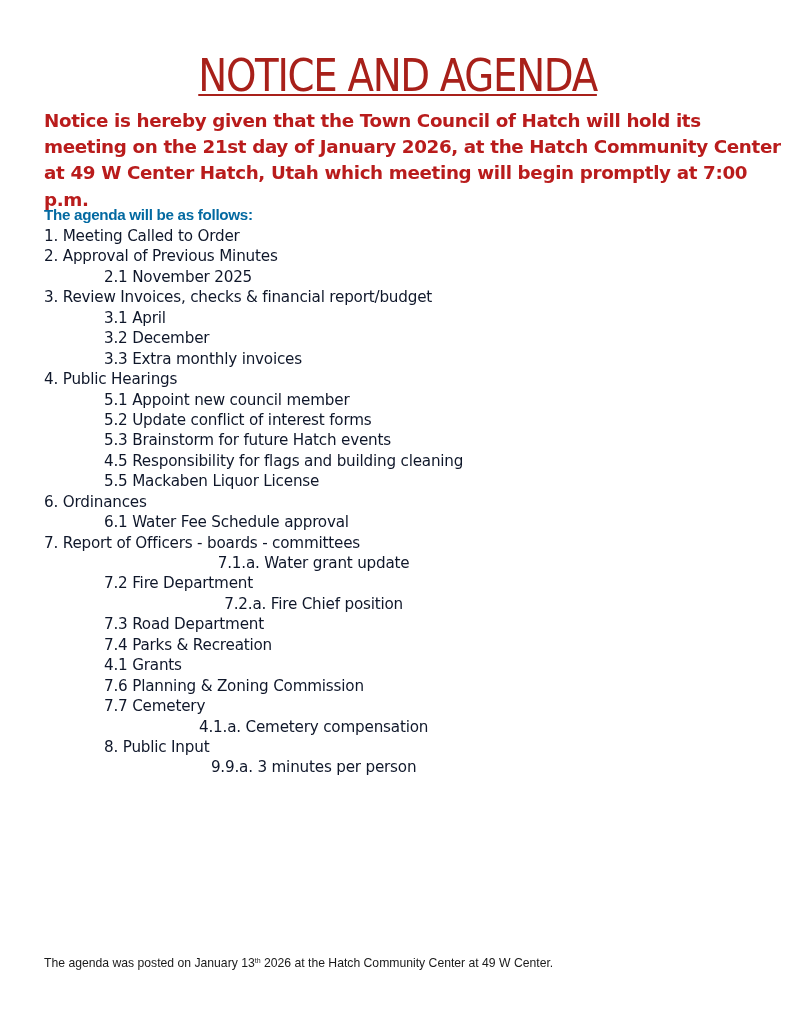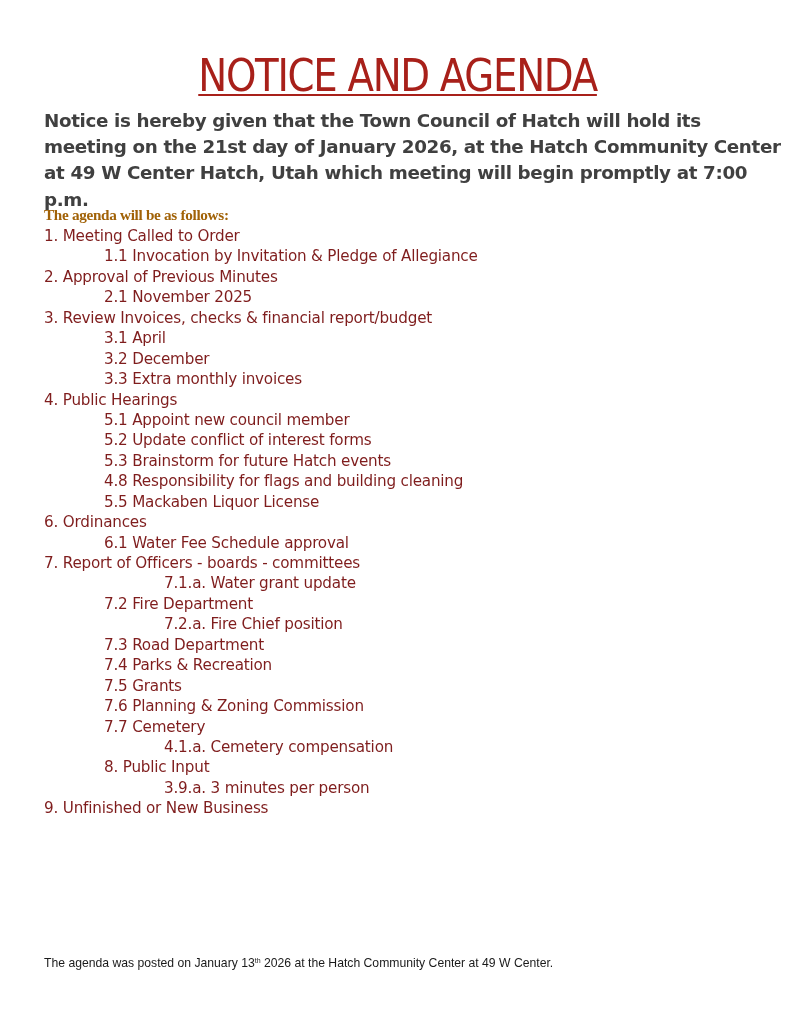--- a/index.html
+++ b/index.html
@@ -41,56 +41,56 @@
     }
     .intro {
       position: absolute;
       left: 44px;
       top: 108px;
       width: 740px;
       font-family: "DejaVu Sans", sans-serif;
       font-weight: bold;
       font-size: 18.3px;
       line-height: 26.2px;
-      color: #404040;
+      color: #b91c1c;
       letter-spacing: -0.35px;
       margin: 0;
     }
     .follows {
       position: absolute;
       left: 44px;
       top: 205px;
-      font-family: Liberation Serif, serif;
+      font-family: Liberation Sans, sans-serif;
       font-weight: bold;
       font-size: 15.2px;
       line-height: 20px;
-      color: #a16207;
+      color: #0369a1;
       letter-spacing: -0.3px;
       margin: 0;
     }
     .agenda {
       position: absolute;
       left: 44px;
       top: 226px;
       margin: 0;
       padding: 0;
       list-style: none;
     }
     .agenda li {
       font-family: "DejaVu Sans", sans-serif;
       font-size: 15.2px;
       line-height: 20.45px;
       height: 20.45px;
       white-space: nowrap;
-      color: #7f1d1d;
+      color: #0f172a;
       letter-spacing: -0.2px;
     }
     .agenda li.l1 { padding-left: 0; }
     .agenda li.l2 { padding-left: 60px; }
-    .agenda li.l3 { padding-left: 120px; }
+    .agenda li.l3 { padding-left: 120px; text-align: center; }
     .footer {
       position: absolute;
       left: 44px;
       top: 955px;
       font-family: "Liberation Sans", sans-serif;
       font-size: 12.2px;
       line-height: 16px;
       color: #1a1a1a;
       margin: 0;
       white-space: nowrap;
@@ -106,44 +106,42 @@
 
 <div class="page">
   <h1 class="title" style="margin:0;font-weight:normal;"><span>NOTICE AND AGENDA</span></h1>
 
   <p class="intro">Notice is hereby given that the Town Council of Hatch will hold its meeting on the 21st day of January 2026, at the Hatch Community Center at 49 W Center Hatch, Utah which meeting will begin promptly at 7:00 p.m.</p>
 
   <p class="follows">The agenda will be as follows:</p>
 
   <ul class="agenda" id="agenda-list">
       <li class="l1">1. Meeting Called to Order</li>
-      <li class="l2">1.1 Invocation by Invitation &amp; Pledge of Allegiance</li>
       <li class="l1">2. Approval of Previous Minutes</li>
       <li class="l2">2.1 November 2025</li>
       <li class="l1">3. Review Invoices, checks &amp; financial report/budget</li>
       <li class="l2">3.1 April</li>
       <li class="l2">3.2 December</li>
       <li class="l2">3.3 Extra monthly invoices</li>
       <li class="l1">4. Public Hearings</li>
       <li class="l2">5.1 Appoint new council member</li>
       <li class="l2">5.2 Update conflict of interest forms</li>
       <li class="l2">5.3 Brainstorm for future Hatch events</li>
-      <li class="l2">4.8 Responsibility for flags and building cleaning</li>
+      <li class="l2">4.5 Responsibility for flags and building cleaning</li>
       <li class="l2">5.5 Mackaben Liquor License</li>
       <li class="l1">6. Ordinances</li>
       <li class="l2">6.1 Water Fee Schedule approval</li>
       <li class="l1">7. Report of Officers - boards - committees</li>
       <li class="l3">7.1.a. Water grant update</li>
       <li class="l2">7.2 Fire Department</li>
       <li class="l3">7.2.a. Fire Chief position</li>
       <li class="l2">7.3 Road Department</li>
       <li class="l2">7.4 Parks &amp; Recreation</li>
-      <li class="l2">7.5 Grants</li>
+      <li class="l2">4.1 Grants</li>
       <li class="l2">7.6 Planning &amp; Zoning Commission</li>
       <li class="l2">7.7 Cemetery</li>
       <li class="l3">4.1.a. Cemetery compensation</li>
       <li class="l2">8. Public Input</li>
-      <li class="l3">3.9.a. 3 minutes per person</li>
-      <li class="l1">9. Unfinished or New Business</li>
+      <li class="l3">9.9.a. 3 minutes per person</li>
     </ul>
 
   <p class="footer"><span>The agenda was posted on January 13</span><sup>th</sup><span> 2026 at the Hatch Community Center at 49 W Center.</span></p>
 </div>
 
 </body></html>

